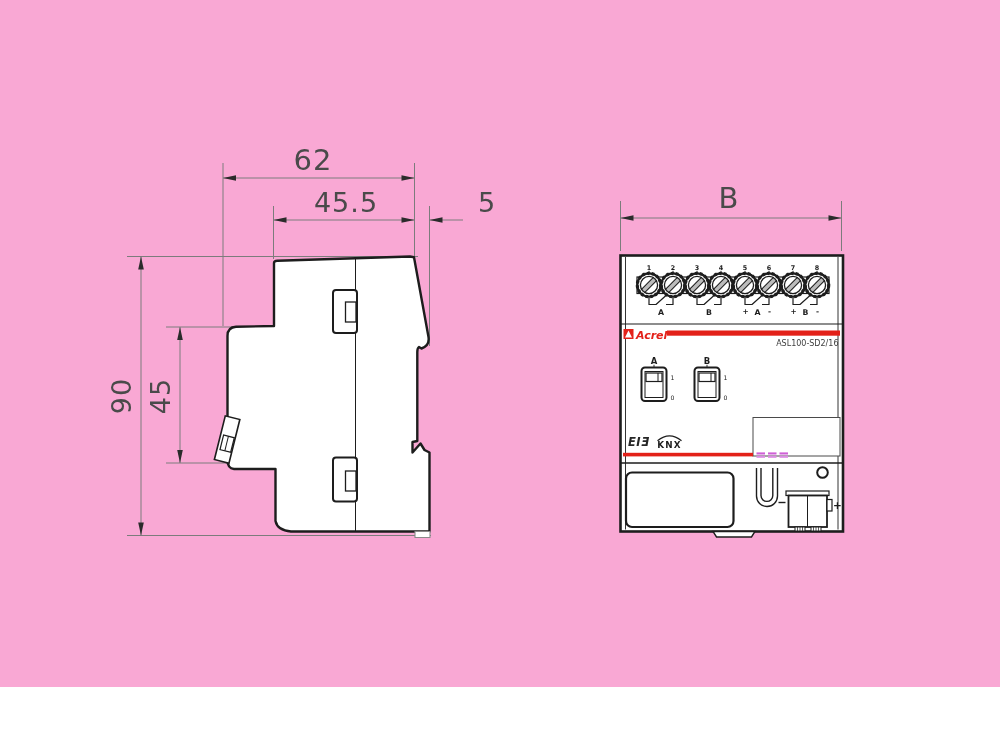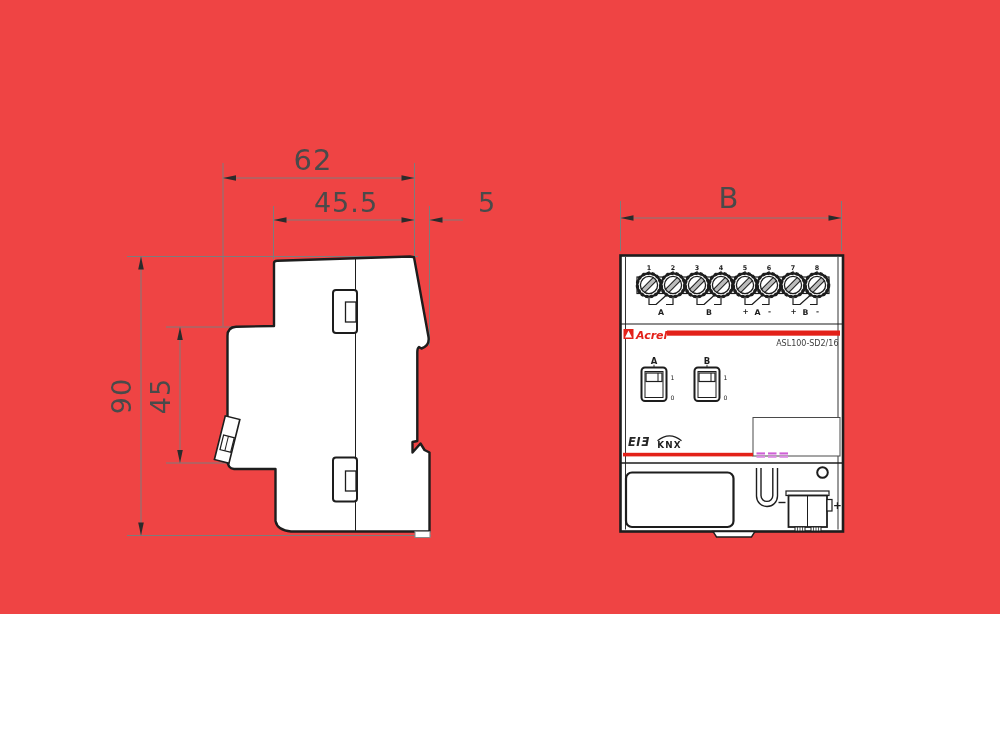--- a/index.html
+++ b/index.html
@@ -1,16 +1,16 @@
 <!DOCTYPE html>
 <html><head>
 <meta charset="utf-8">
 <style>
   html,body{margin:0;padding:0;background:#ffffff;}
-  .canvas{position:relative;width:1000px;height:614px;background:#ef4444;overflow:hidden;}
+  .canvas{position:relative;width:1000px;height:687px;background:#f9a8d4;overflow:hidden;}
   svg{display:block;font-family:"DejaVu Sans","Liberation Sans",sans-serif;}
   .dim-line{stroke:#7c7c7c;stroke-width:1;fill:none;}
   .dim-arrow{fill:#2b2b2b;stroke:none;}
   .dim-text{fill:#4a4a4a;font-size:27px;letter-spacing:1px;}
   .dim-text-big{fill:#4a4a4a;font-size:29px;letter-spacing:1px;}
   .fillw{fill:#ffffff;}
   .t-num{fill:#1d1d1d;font-size:6.4px;font-weight:700;}
   .t-grp{fill:#1d1d1d;font-size:7.8px;font-weight:700;}
   .t-pm{fill:#1d1d1d;font-size:7.4px;font-weight:700;}
   .t-model{fill:#3d3d3d;font-size:8px;}

